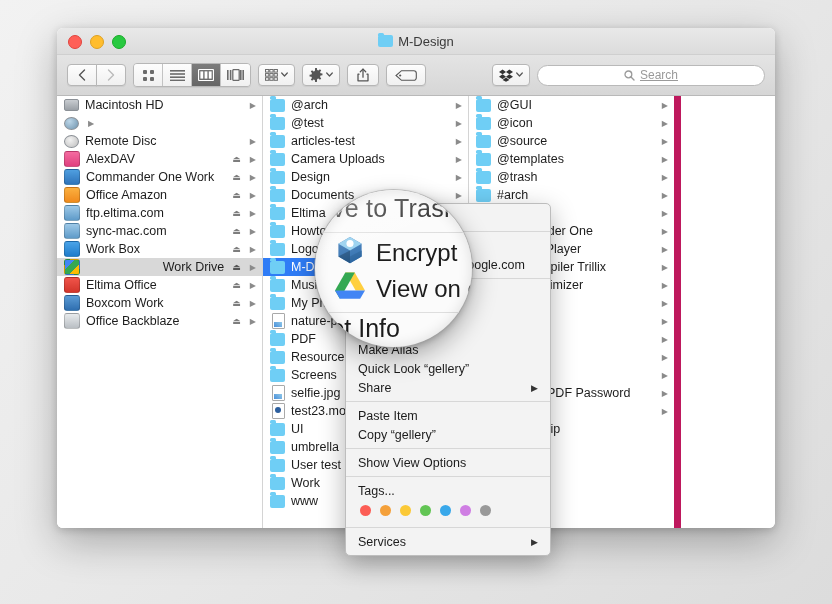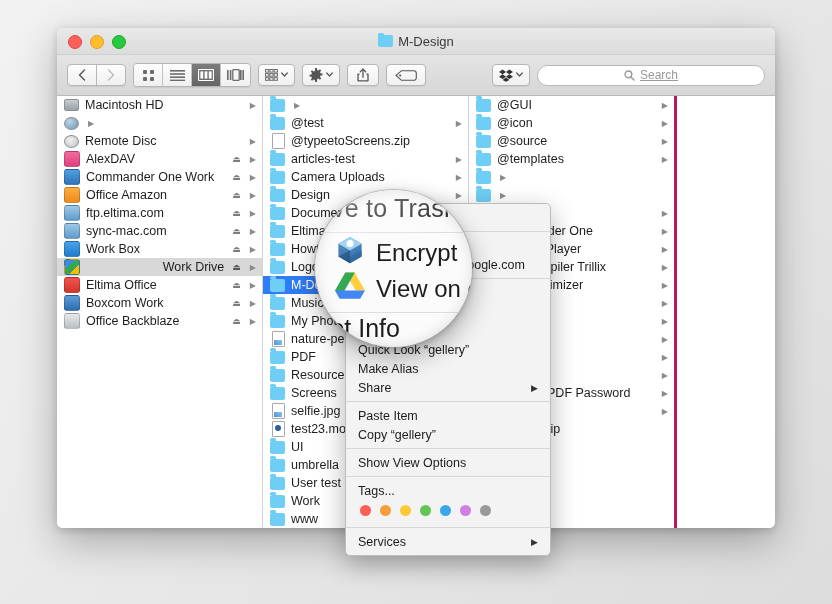--- a/index.html
+++ b/index.html
@@ -76,21 +76,21 @@
     width:228px;height:21px;border:1px solid #b9b9b9;border-radius:11px;
     background:#fff;display:flex;align-items:center;justify-content:center;gap:5px;
     font-size:12px;color:#9a9a9a;box-sizing:border-box;text-decoration:underline;
   }
 
   
   .columns{display:flex;height:434px;background:#fff;}
   .col{overflow:hidden;position:relative;}
   .col-sidebar{width:205px;border-right:1px solid #d4d4d4;background:#fff;}
   .col-2{width:205px;border-right:1px solid #d4d4d4;}
-  .col-3{width:205px;border-right:3px solid #be185d;}
+  .col-3{width:205px;border-right:7px solid #be185d;}
   .col-4{flex:1;}
   .row{
     height:18px;display:flex;align-items:center;padding:0 6px 0 7px;
     font-size:12.5px;color:#1d1d1d;gap:6px;white-space:nowrap;box-sizing:border-box;
   }
   .row.sel-blue{background:#2f7cf6;color:#fff;}
   .row.sel-gray{background:#d8d8d8;text-align:right;}
   .rname{flex:1;overflow:hidden;text-overflow:ellipsis;}
   .arrow{font-size:8px;color:#8b8b8b;margin-left:3px;}
   .row.sel-blue .arrow{color:#fff;}
@@ -391,31 +391,27 @@
           <div class="row">
             <span class="ic ic-sq" style="background: linear-gradient(rgb(232, 235, 237), rgb(185, 190, 195)); border: 1px solid rgba(0, 0, 0, 0.18);"></span>
             <span class="rname">Office Backblaze</span>
             <span class="eject">⏏</span>
             <span class="arrow">▶</span>
           </div>
         </div>
       <div class="col col-2" id="col2">
           <div class="row">
             <span class="ic ic-folder"></span>
+            <span class="rname">@arch</span>
             <span class="arrow">▶</span>
           </div>
           <div class="row">
             <span class="ic ic-folder"></span>
             <span class="rname">@test</span>
             <span class="arrow">▶</span>
-          </div>
-          <div class="row">
-            <span class="ic ic-doc"></span>
-            <span class="rname">@typeetoScreens.zip</span>
-            <span class="sp"></span>
           </div>
           <div class="row">
             <span class="ic ic-folder"></span>
             <span class="rname">articles-test</span>
             <span class="arrow">▶</span>
           </div>
           <div class="row">
             <span class="ic ic-folder"></span>
             <span class="rname">Camera Uploads</span>
             <span class="arrow">▶</span>
@@ -532,24 +528,26 @@
             <span class="rname">@source</span>
             <span class="arrow">▶</span>
           </div>
           <div class="row">
             <span class="ic ic-folder"></span>
             <span class="rname">@templates</span>
             <span class="arrow">▶</span>
           </div>
           <div class="row">
             <span class="ic ic-folder"></span>
-            <span class="arrow">▶</span>
-          </div>
-          <div class="row">
-            <span class="ic ic-folder"></span>
+            <span class="rname">@trash</span>
+            <span class="arrow">▶</span>
+          </div>
+          <div class="row">
+            <span class="ic ic-folder"></span>
+            <span class="rname">#arch</span>
             <span class="arrow">▶</span>
           </div>
           <div class="row">
             <span class="ic ic-folder"></span>
             <span class="rname">Airy</span>
             <span class="arrow">▶</span>
           </div>
           <div class="row">
             <span class="ic ic-folder"></span>
             <span class="rname">Commander One</span>
@@ -648,24 +646,24 @@
     <div class="mi">
       <span class="lbl">Get Info</span>
     </div>
     <div class="mi">
       <span class="lbl">Rename “gellery”</span>
     </div>
     <div class="mi">
       <span class="lbl">Duplicate</span>
     </div>
     <div class="mi">
+      <span class="lbl">Make Alias</span>
+    </div>
+    <div class="mi">
       <span class="lbl">Quick Look “gellery”</span>
-    </div>
-    <div class="mi">
-      <span class="lbl">Make Alias</span>
     </div>
     <div class="mi">
       <span class="lbl">Share</span>
       <span class="sub">▶</span>
     </div>
 
     <div class="divider"></div>
 
     <div class="mi">
       <span class="lbl">Paste Item</span>

